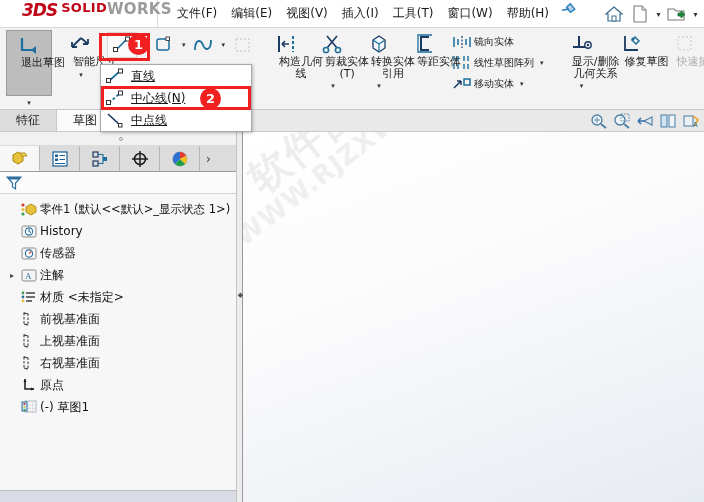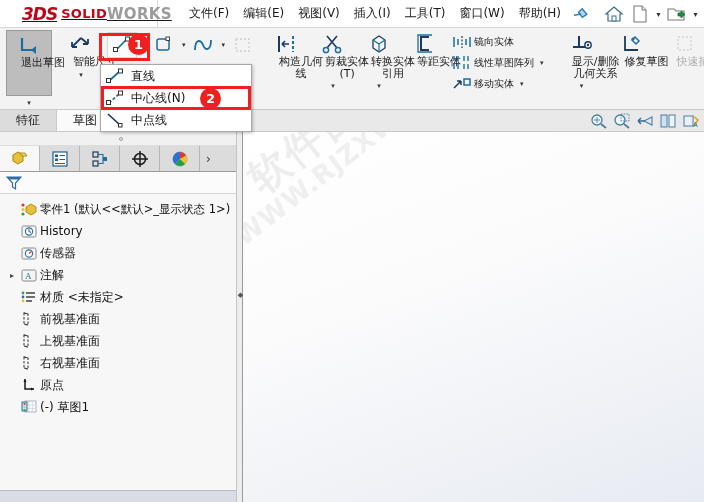--- a/index.html
+++ b/index.html
@@ -13,30 +13,30 @@
   }
   #app { position:relative; width:704px; height:502px; background:#fdfdfd; }
 
   
   .menubar {
     position:absolute; top:0; left:0; width:704px; height:28px;
     background:#ffffff; border-bottom:1px solid #d7d7d7;
     display:flex; align-items:center;
   }
   .logo {
-    width:158px; height:28px; display:flex; align-items:center;
-    padding-left:22px; border-right:1px solid #dadada;text-decoration:underline;
+    width:158px; height:28px; display:flex; 
+    padding-left:22px; border-right:1px solid #dadada;
   }
   .logo-3ds {
     color:#c00418; font-weight:bold; font-size:17px; font-style:italic;
     letter-spacing:-1px; margin-right:4px;
   }
   .logo-solid { color:#c00418; font-weight:bold; font-size:13px; letter-spacing:.3px; }
   .logo-works { color:#9b9b9b; font-weight:bold; font-size:15px; letter-spacing:.3px; }
-  .menu-items { display:flex; align-items:center; margin-left:24px; }
+  .menu-items { display:flex; align-items:flex-start; margin-left:12px; }
   .menu-item {
     font-size:12px; color:#1b1b1b; padding:3px 7px; cursor:default; white-space:nowrap;
   }
   .pin-icon { margin-left:6px; color:#2a7fbd; font-size:14px; transform:rotate(35deg); }
   .menu-right {
     position:absolute; right:4px; top:0; height:28px; display:flex; align-items:center; gap:2px;
   }
   .mr-btn { width:24px; height:24px; display:flex; align-items:center; justify-content:center; }
   .mr-caret { font-size:8px; color:#333; width:9px; text-align:center; }
 
@@ -75,20 +75,21 @@
     background:#fafafa; border:1px solid #d7d7d7;
   }
   .tool-cell.flat { background:transparent; border:none; }
   .tool-caret { font-size:7px; color:#333; align-self:center; padding:0 3px; height:26px; display:flex; align-items:center; }
 
   
   .flyout {
     position:absolute; left:100px; top:64px; width:152px;
     background:#ffffff; border:1px solid #a8a8a8; z-index:40;
     box-shadow:1px 1px 3px rgba(0,0,0,.25);
+    text-decoration:underline;
   }
   .fly-item { display:flex; align-items:center; height:22px; padding-left:4px; }
   .fly-item .ico { width:26px; text-align:center; }
   .fly-item .lbl { font-size:12px; color:#141414; }
 
   
   .tabstrip {
     position:absolute; top:110px; left:0; width:704px; height:22px;
     background:#e9e9e9; border-bottom:1px solid #c9c9c9;
     display:flex; align-items:flex-end;

